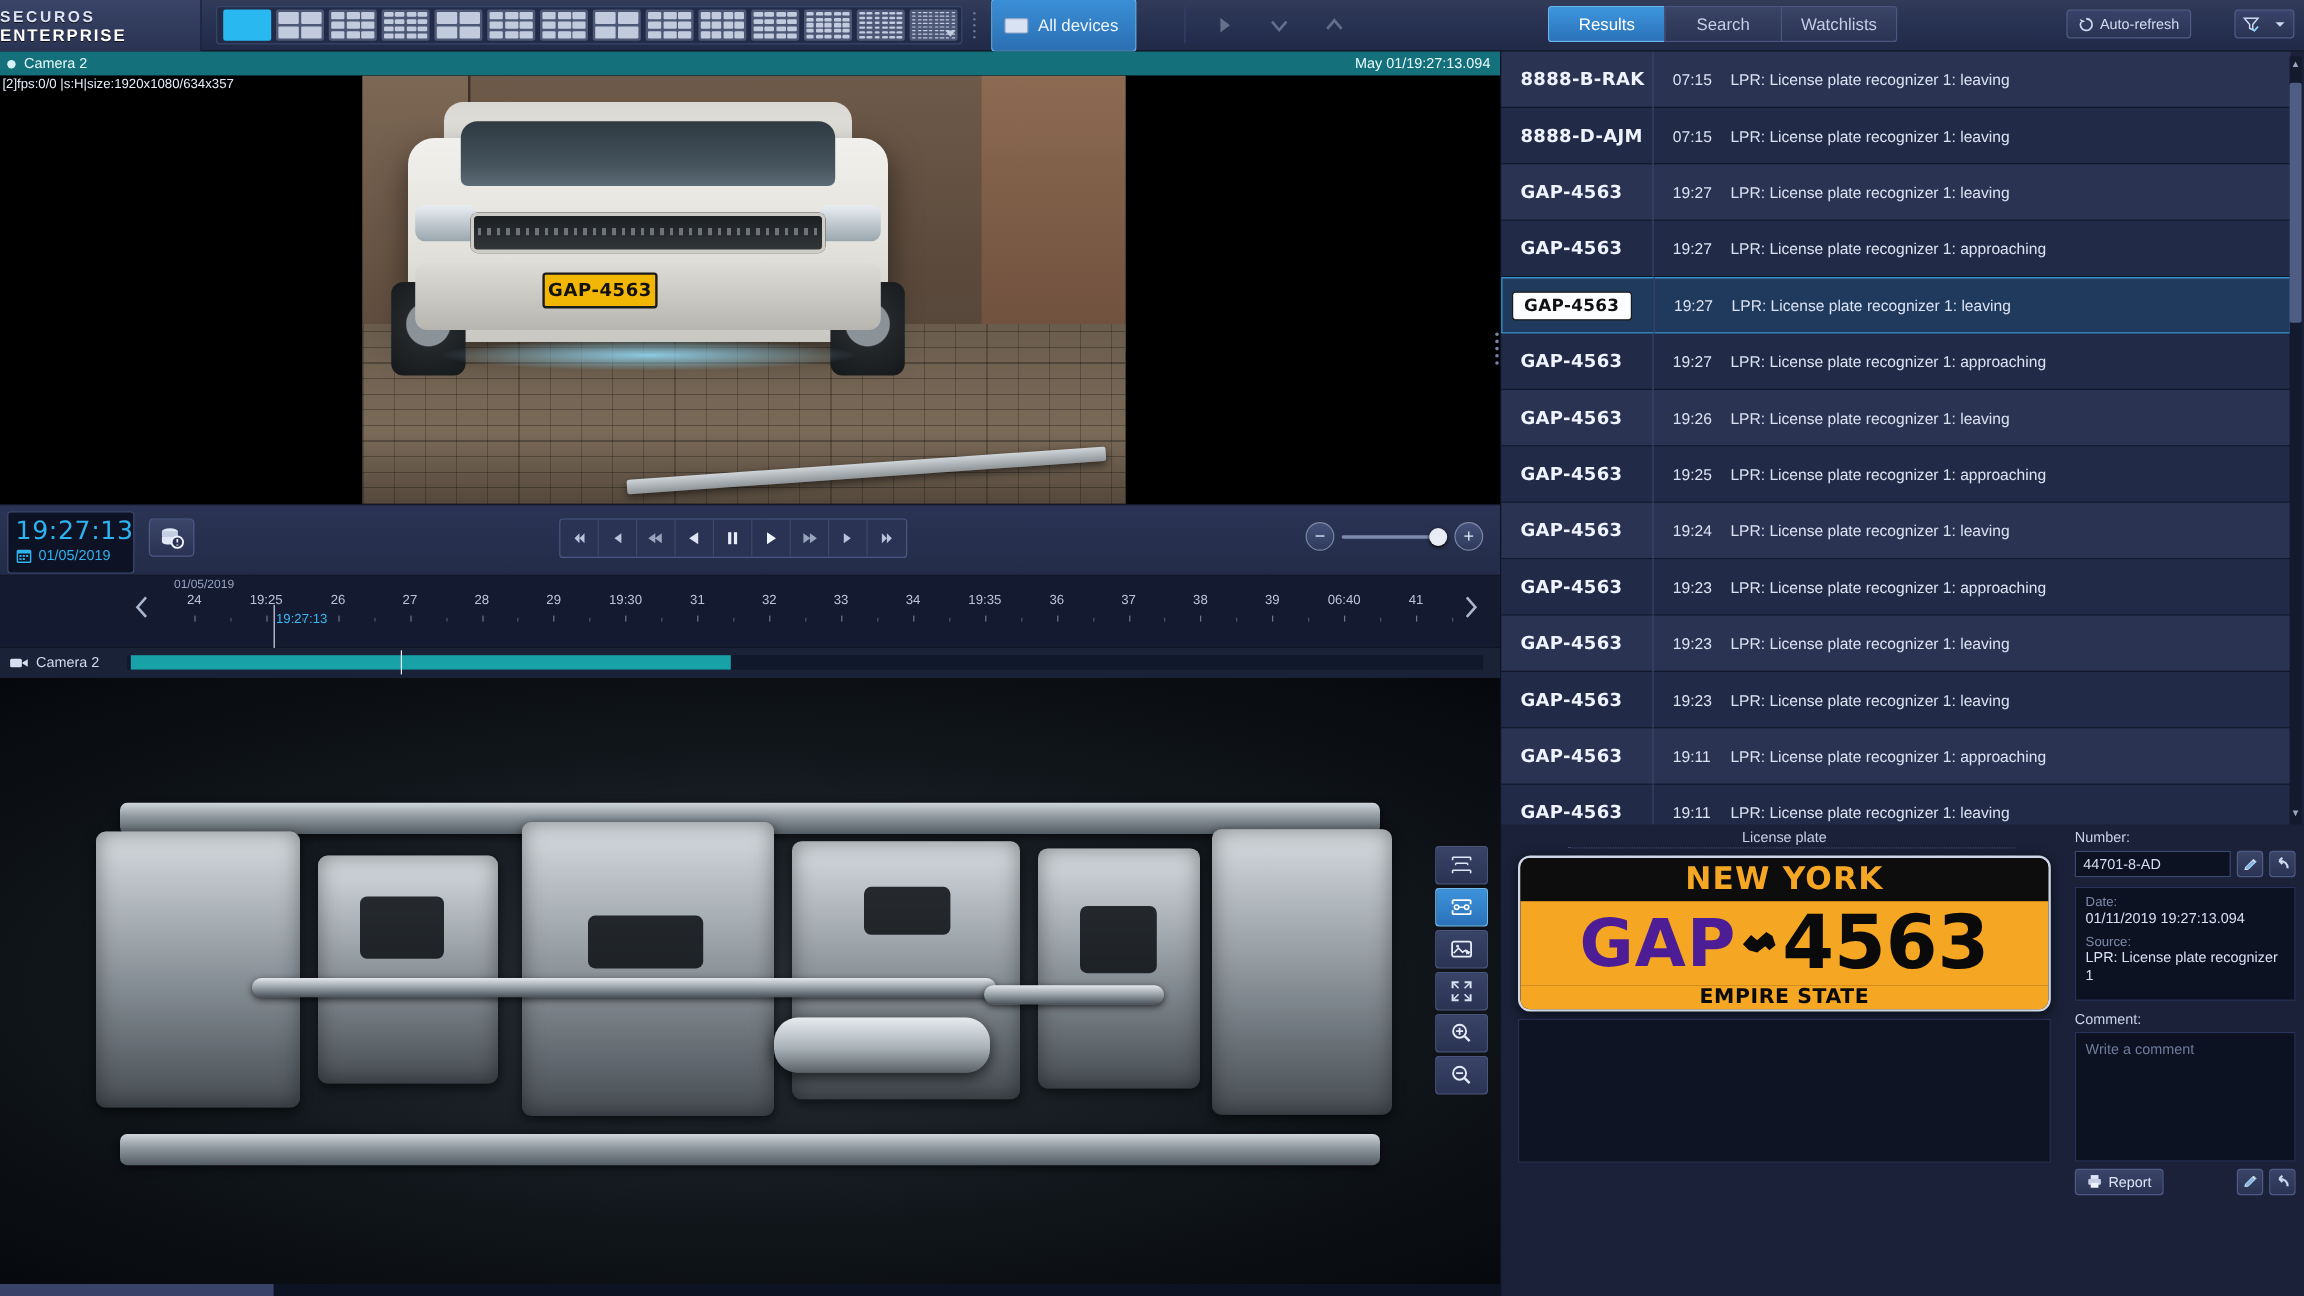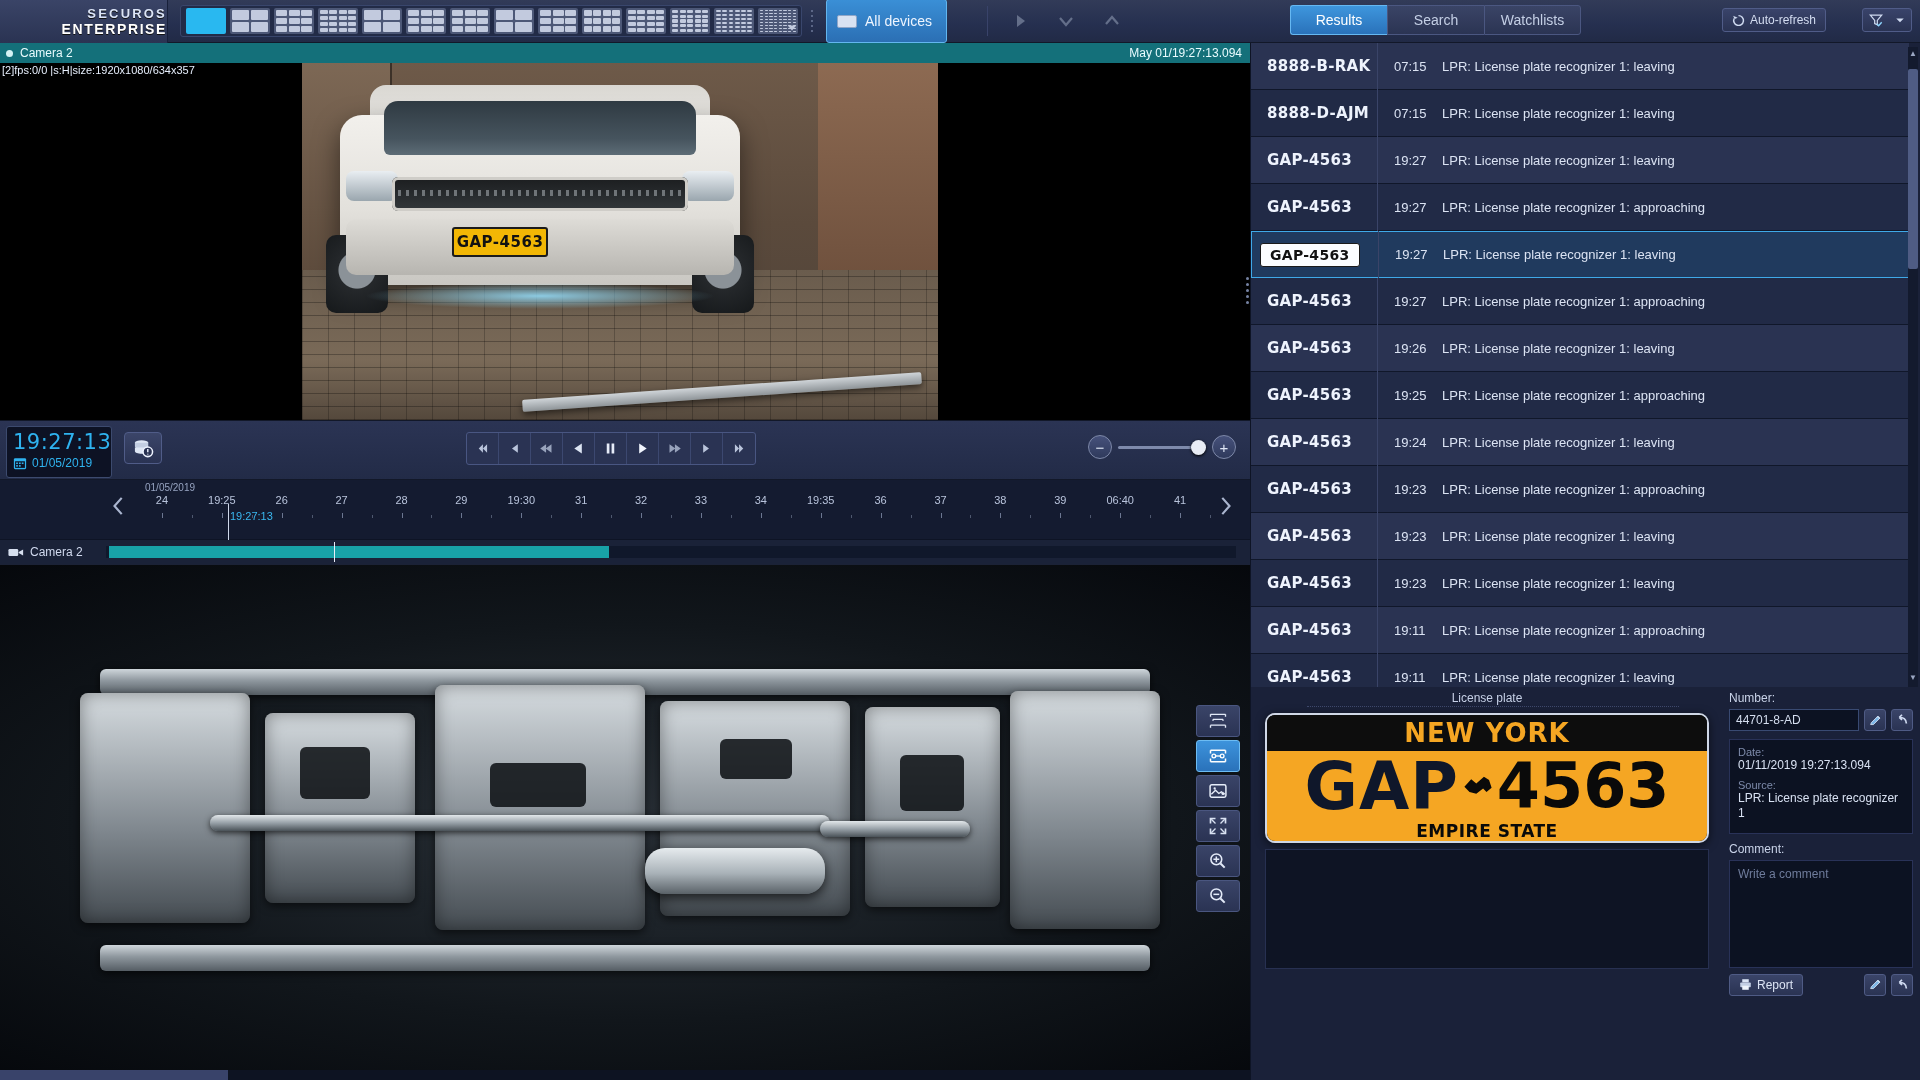--- a/index.html
+++ b/index.html
@@ -15,21 +15,21 @@
   
   #topbar {
     position: absolute; left: 0; top: 0; width: 1920px; height: 43px;
     background: linear-gradient(#2d3busy, #252d45);
     background: linear-gradient(180deg,#323b58 0%,#263050 55%,#212a46 100%);
     border-bottom: 1px solid #121829;
     display: flex; align-items: center;
   }
   #logo {
     width: 168px; height: 43px; display: flex; flex-direction: column;
-    align-items: flex-end; justify-content: center;
+    align-items: flex-start; justify-content: center;
     background: linear-gradient(180deg,#3a4467 0%,#2a3352 100%);
     border-right: 1px solid #18203a;
   }
   #logo .l1 { font-size: 13px; letter-spacing: 2.2px; color: #dbe4f7; font-weight: bold;
       text-shadow: 0 1px 0 #111; }
   #logo .l2 { font-size: 14px; letter-spacing: 1.6px; color: #ffffff; font-weight: bold;
       text-shadow: 0 1px 0 #111; }
 
   #layouts {
     margin-left: 12px; height: 32px; display: flex; align-items: center;
@@ -283,21 +283,21 @@
   #lp-line { position: absolute; left: 56px; top: 15px; width: 372px; height: 1px;
      border-top: 1px dotted #3f4a6d; }
   #lp-box { position: absolute; left: 14px; top: 22px; width: 444px; height: 130px;
      background: #111; border: 2px solid #cfd7e6; border-radius: 10px; overflow: hidden;
      box-shadow: 0 2px 10px rgba(0,0,0,.6); }
   #lp-state { height: 36px; background: #0d0d0d; display: flex; align-items: center;
      justify-content: center; font-size: 26px; font-weight: bold; color: #f5a623;
      font-family: "DejaVu Sans", sans-serif; letter-spacing: 1px; }
   #lp-mid { height: 70px; background: #f5a623; display: flex; align-items: center;
      justify-content: center; gap: 2px; }
-  #lp-num { font-size: 65px; font-weight: bold; color: #0f172a; letter-spacing: 1px;
+  #lp-num { font-size: 55px; font-weight: bold; color: #4c1d95; letter-spacing: 1px;
      font-family: "DejaVu Sans", sans-serif; line-height: 1; }
   #lp-foot { height: 22px; background: #f5a623; display: flex; align-items: flex-start;
      justify-content: center; font-size: 17px; font-weight: bold; color: #0a0a0a;
      font-family: "DejaVu Sans", sans-serif; letter-spacing: .5px; }
   #lp-empty { position: absolute; left: 14px; top: 158px; width: 444px; height: 120px;
      background: #0e1424; border: 1px solid #273051; }
 
   #info { position: absolute; left: 478px; top: 0; width: 192px; height: 389px; padding-right: 8px; }
   .fl { font-size: 12px; color: #c9d3e8; margin-bottom: 4px; }
   #numrow { display: flex; align-items: center; gap: 5px; }

